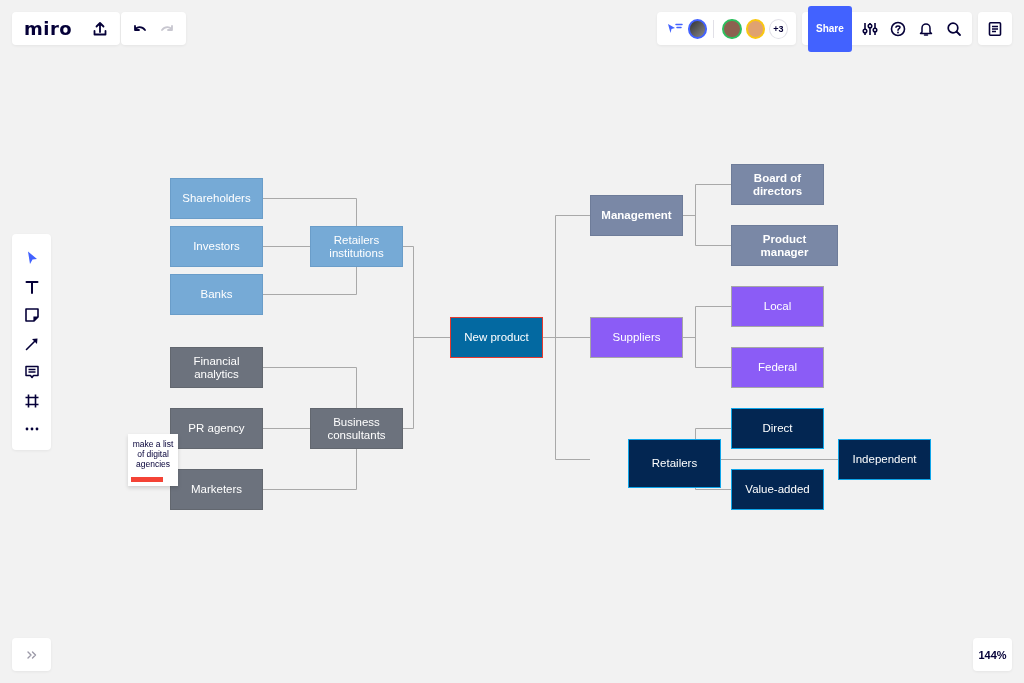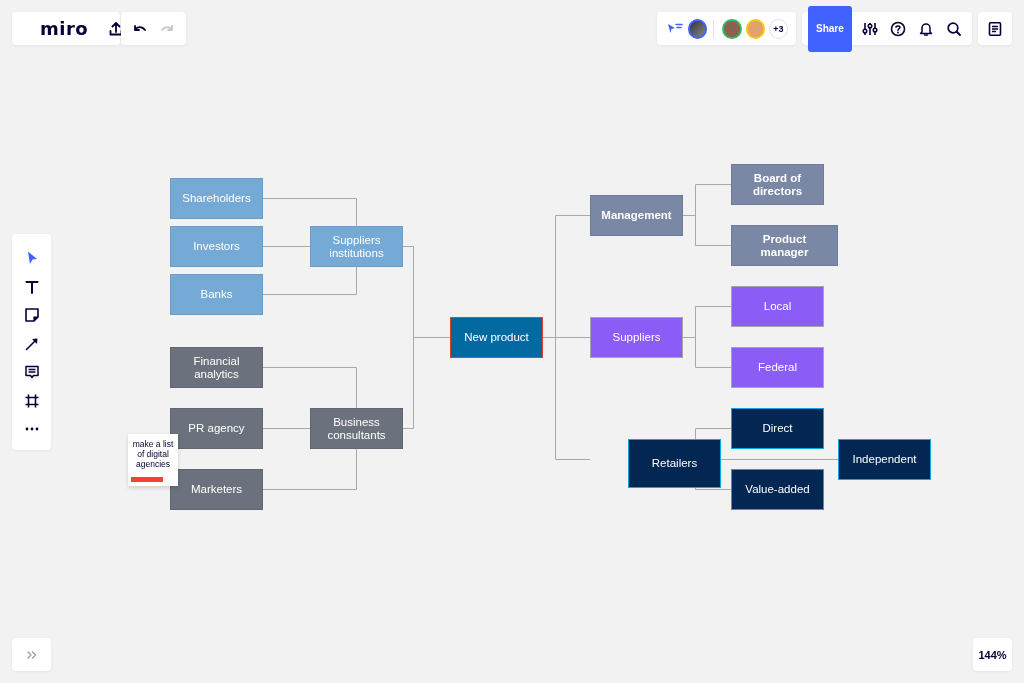--- a/index.html
+++ b/index.html
@@ -62,21 +62,21 @@
     }
     .bottom-btn {
       position:absolute; background:#fff; border-radius:4px; display:flex; align-items:center; justify-content:center;
       box-shadow:0 1px 3px rgba(0,0,0,0.06);
     }
     .zoom-text { font-size:11px; font-weight:bold; color:#050038; }
   </style>
 </head>
 <body>
 
-<div class="panel" style="left:12px; top:12px; width:108px; height:33px; padding:0 28px; box-sizing:border-box;">
+<div class="panel" style="left:12px; top:12px; width:108px; height:33px; padding:0 12px; box-sizing:border-box;">
   <span class="logo">miro</span>
   <span class="vsep"></span>
   <span class="icon-btn">
     <svg width="16" height="16" viewBox="0 0 16 16">
         <path d="M8 2 L8 11 M4.5 5.5 L8 2 L11.5 5.5 M2.5 10 L2.5 13.5 L13.5 13.5 L13.5 10" fill="none" stroke="#050038" stroke-width="1.8" stroke-linecap="round" stroke-linejoin="round"></path>
       </svg>
   </span>
 </div>
 
 <div class="panel" style="left:121px; top:12px; width:65px; height:33px; justify-content:space-around; padding:0 6px; box-sizing:border-box;">
@@ -213,21 +213,21 @@
     <path d="M731 306.5 L695.5 306.5 L695.5 367.5 L731 367.5"></path>
 
     <path d="M683 459.5 L838 459.5"></path>
     <path d="M731 428.5 L695.5 428.5 L695.5 489.5 L731 489.5"></path>
   </g>
 </svg>
 
 <div class="node c-blue" style="left:170px; top:178px; width:93px; height:41px;">Shareholders</div>
 <div class="node c-blue" style="left:170px; top:226px; width:93px; height:41px;">Investors</div>
 <div class="node c-blue" style="left:170px; top:274px; width:93px; height:41px;">Banks</div>
-<div class="node c-blue" style="left:310px; top:226px; width:93px; height:41px; padding:0 14px;">Suppliers institutions</div>
+<div class="node c-blue" style="left:310px; top:226px; width:93px; height:41px; padding:0 14px;">Retailers institutions</div>
 
 <div class="node c-slate" style="left:170px; top:347px; width:93px; height:41px; padding:0 16px;">Financial analytics</div>
 <div class="node c-slate" style="left:170px; top:408px; width:93px; height:41px;">PR agency</div>
 <div class="node c-slate" style="left:170px; top:469px; width:93px; height:41px;">Marketers</div>
 <div class="node c-slate" style="left:310px; top:408px; width:93px; height:41px; padding:0 14px;">Business consultants</div>
 
 <div class="node c-red" style="left:450px; top:317px; width:93px; height:41px;">New product</div>
 
 <div class="node c-lavender" style="left:590px; top:195px; width:93px; height:41px;">Management</div>
 <div class="node c-lavender" style="left:731px; top:164px; width:93px; height:41px; padding:0 18px;">Board of directors</div>

